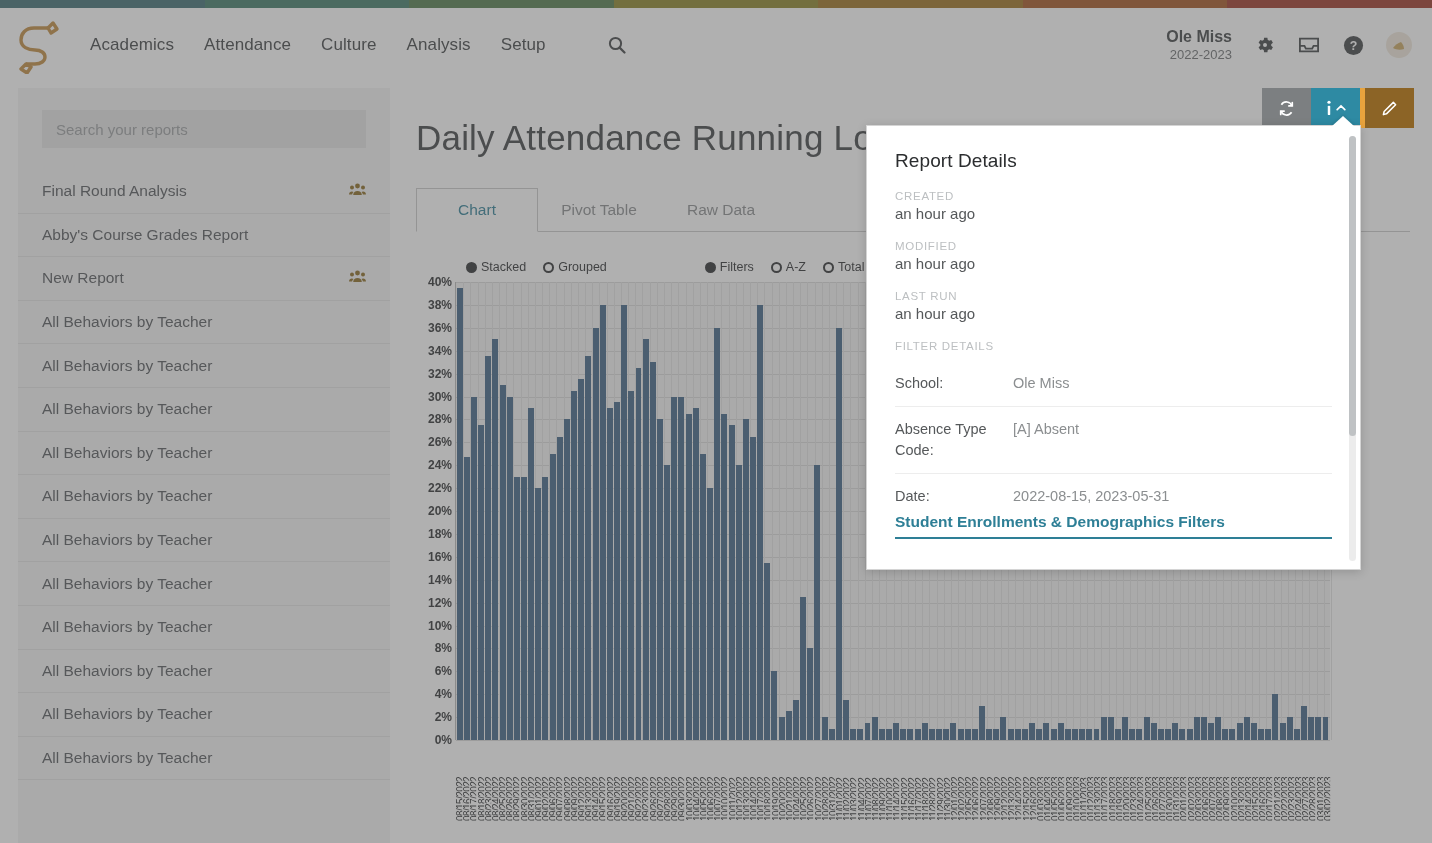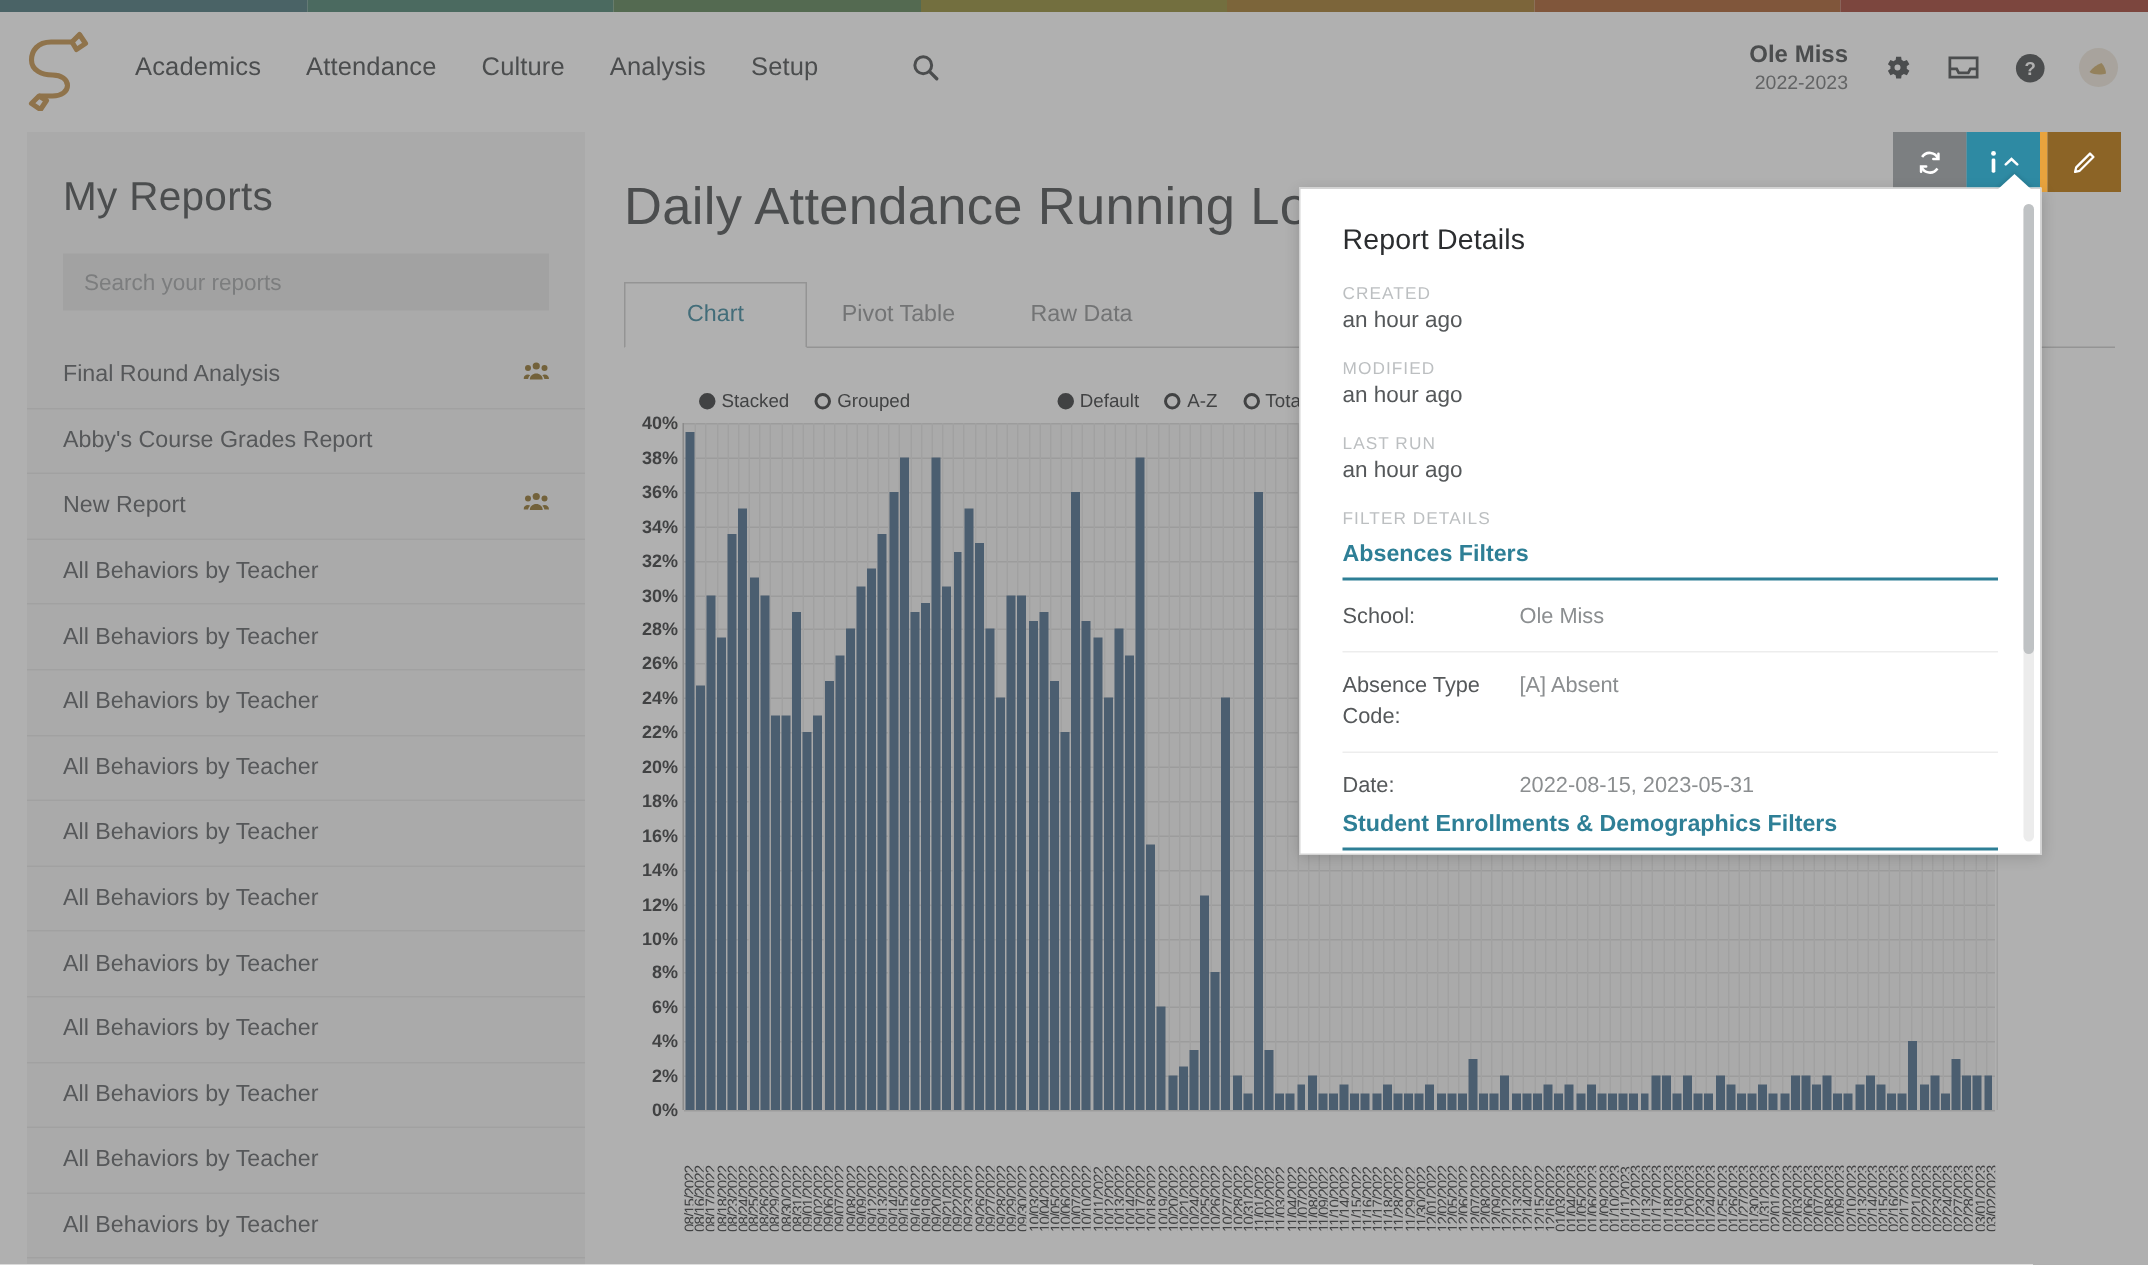--- a/index.html
+++ b/index.html
@@ -205,21 +205,20 @@
       </div>
       <div class="avatar">
         <svg width="20" height="20" viewBox="0 0 20 20">
             <path d="M4 13c2-3 5-5 8-6 2 2 3 5 3 7-3 1-8 1-11-1z" fill="#c9a55e"></path>
           </svg>
       </div>
     </div>
   </div>
 
   <div class="sidebar">
-    <div class="sidebar-title">My Reports</div>
     <div class="search-wrap">
       <input class="search-input" type="text" placeholder="Search your reports" style="">
     </div>
     <div class="report-list" id="report-list">
         <div class="report-item">
           <div class="report-item-label">Final Round Analysis</div>
           <span class="grp-icon"><svg width="17" height="13" viewBox="0 0 17 13" fill="#8a6a20">
               <circle cx="8.5" cy="3" r="2.4"></circle>
               <circle cx="3" cy="4.4" r="2"></circle>
               <circle cx="14" cy="4.4" r="2"></circle>
@@ -294,21 +293,21 @@
             <span>Stacked</span>
           </div>
           <div class="legend-opt">
             <span class="radio"></span>
             <span>Grouped</span>
           </div>
         </div>
         <div class="legend-group second">
           <div class="legend-opt">
             <span class="radio sel"></span>
-            <span>Default</span>
+            <span>Filters</span>
           </div>
           <div class="legend-opt">
             <span class="radio"></span>
             <span>A-Z</span>
           </div>
           <div class="legend-opt">
             <span class="radio"></span>
             <span>Total</span>
           </div>
         </div>
@@ -776,21 +775,20 @@
         <div class="meta-label">MODIFIED</div>
         <div class="meta-value">an hour ago</div>
       </div>
       <div>
         <div class="meta-label">LAST RUN</div>
         <div class="meta-value">an hour ago</div>
       </div>
 
       <div class="meta-label" style="margin-bottom:9px;">FILTER DETAILS</div>
 
-      <div class="filter-head">Absences Filters</div>
       <div class="filter-row">
         <div class="filter-key">School:</div>
         <div class="filter-val">Ole Miss</div>
       </div>
       <div class="filter-row">
         <div class="filter-key">Absence Type Code:</div>
         <div class="filter-val">[A] Absent</div>
       </div>
       <div class="filter-row last">
         <div class="filter-key">Date:</div>

